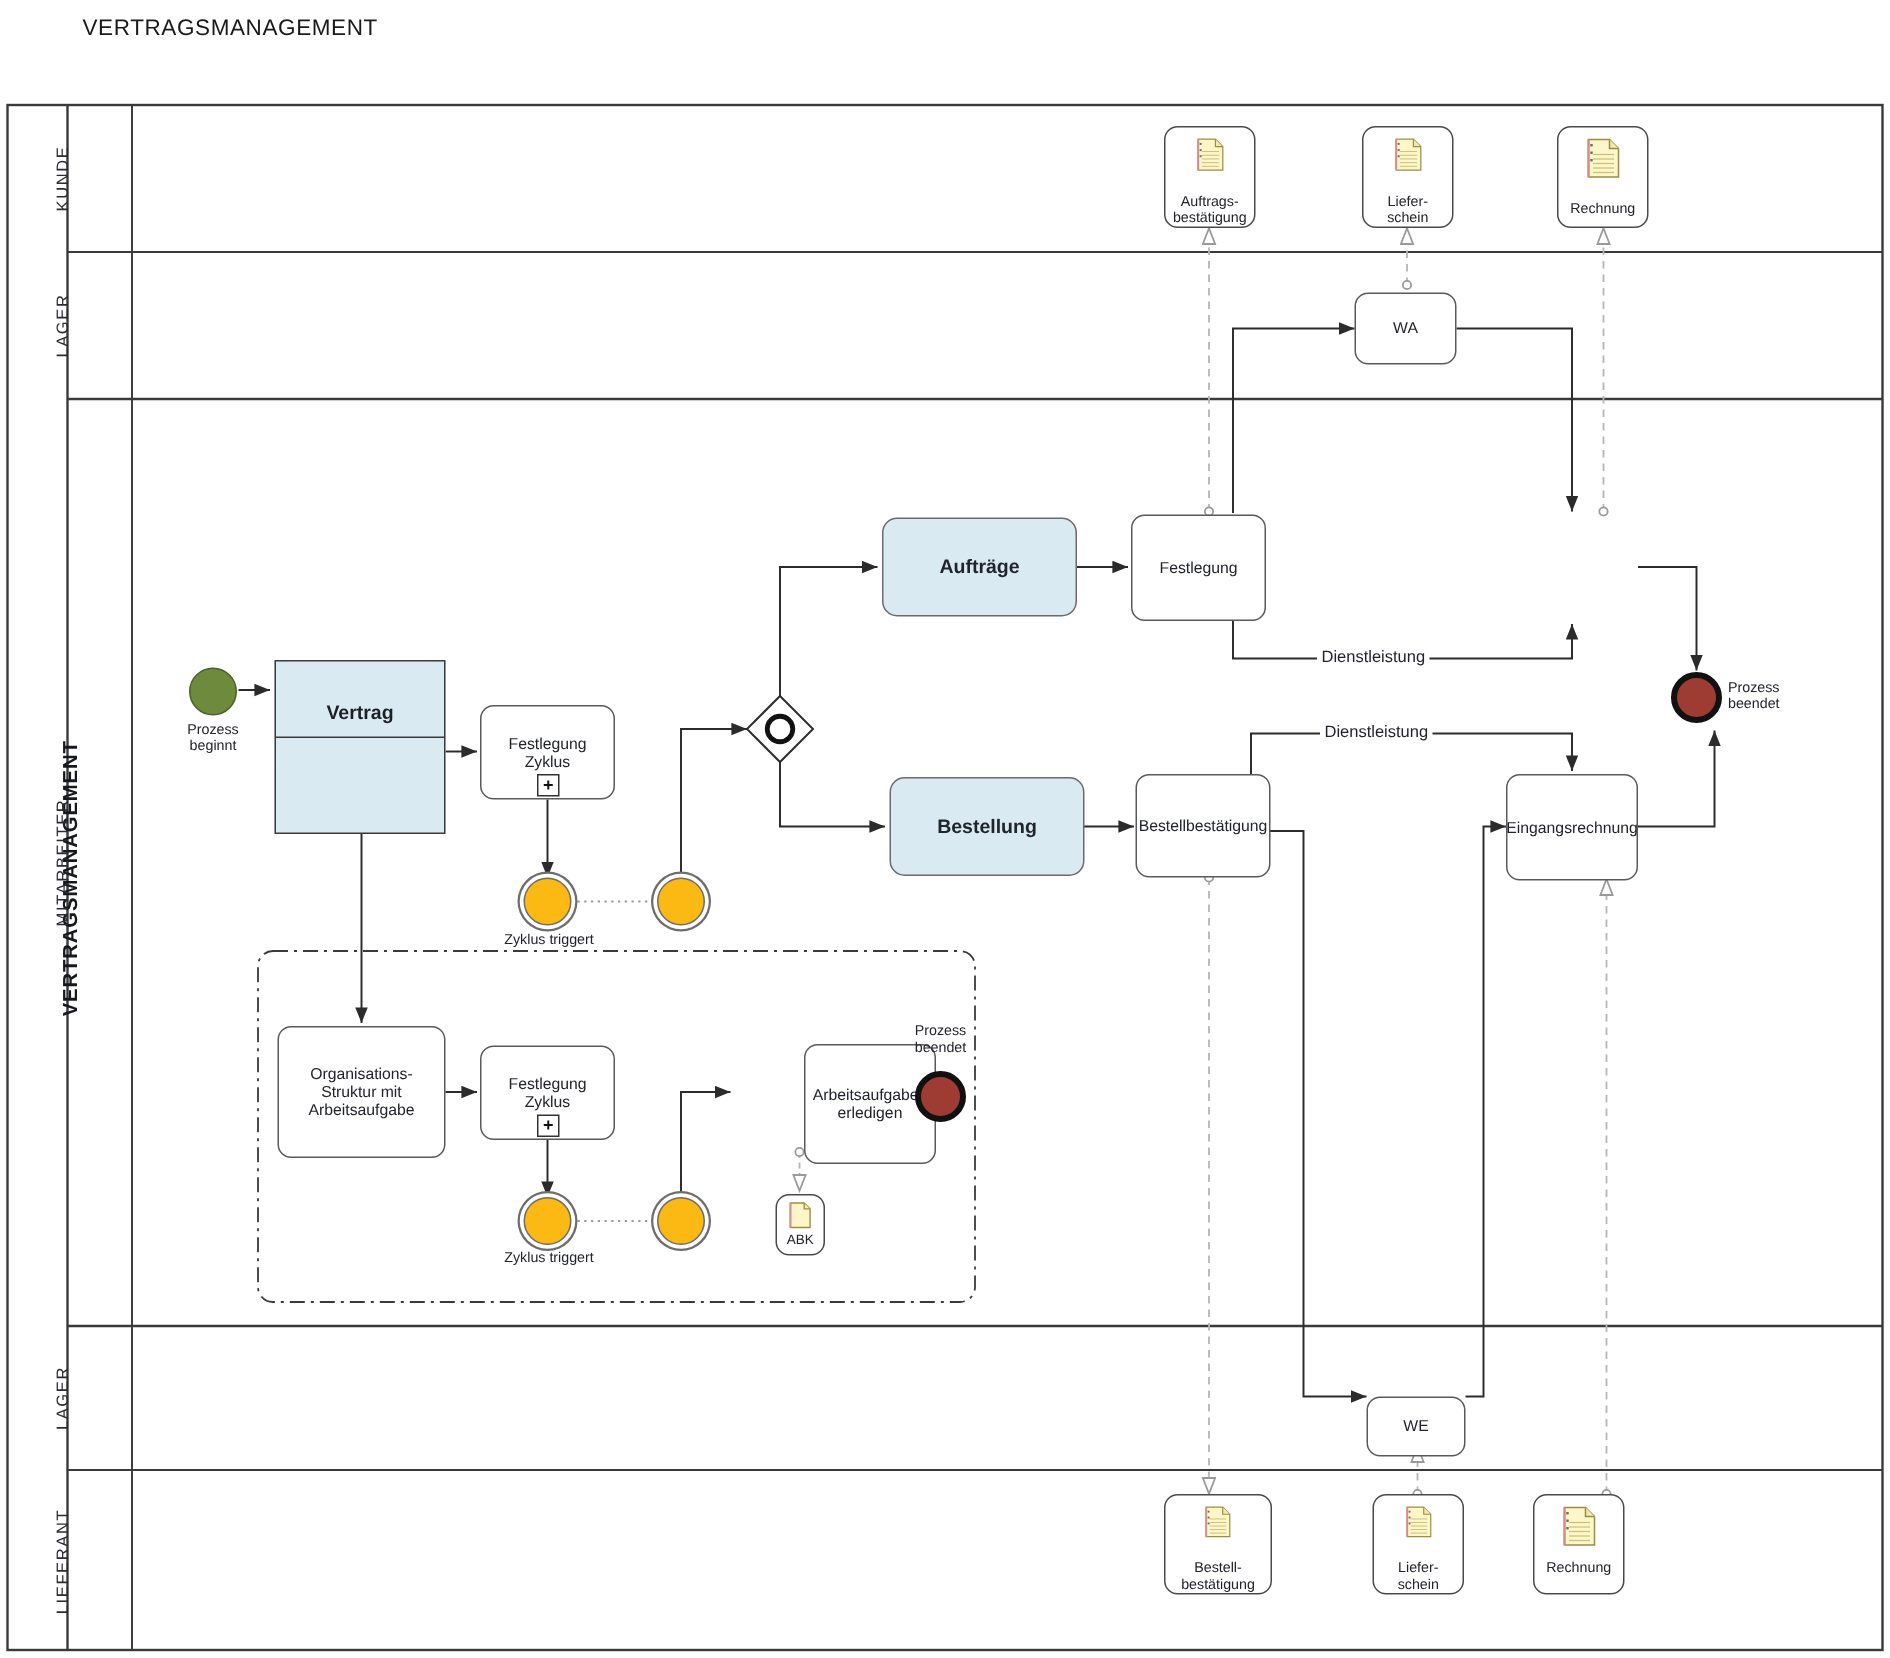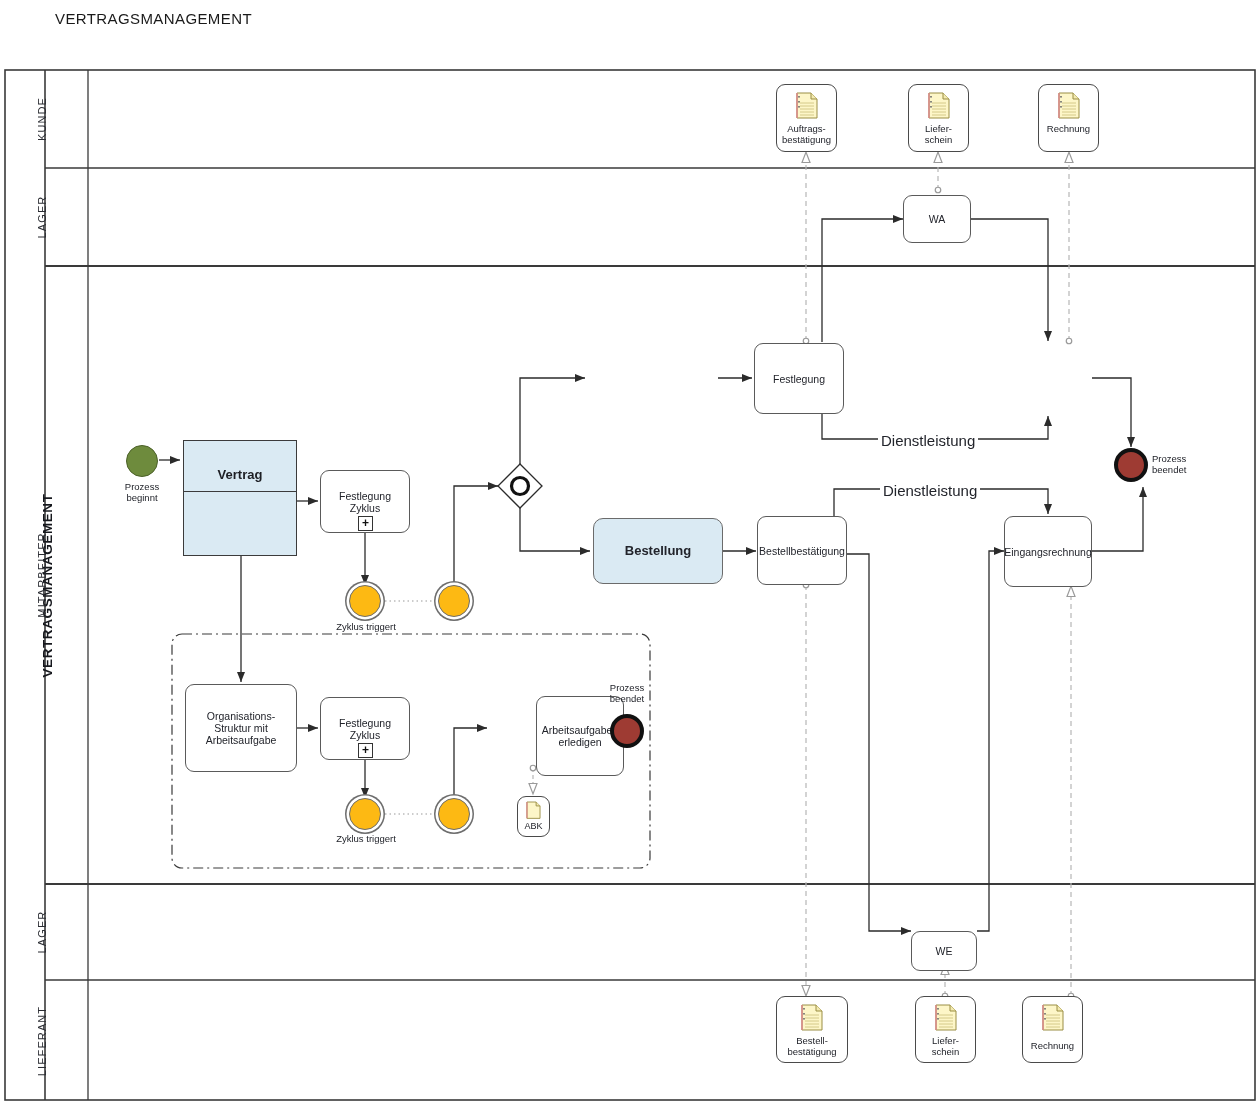--- a/index.html
+++ b/index.html
@@ -20,27 +20,27 @@
   
   .ev{border-radius:50%;}
   .ev.start{background:#6e8b3d;border:1.4px solid #4c6129;}
   .ev.end{background:#9e3b33;border:4.5px solid #111;}
   .ev.timer{background:#fdb913;border:1.6px solid #6d6d6d;box-shadow:0 0 0 2.5px #fff,0 0 0 4px #6d6d6d;}
   .lbl{position:absolute;font-size:9.5px;line-height:11px;text-align:center;color:#22242b;}
   
   .docobj{border:1.3px solid #4a4a4a;border-radius:9px;background:#fff;
           display:flex;flex-direction:column;align-items:center;justify-content:flex-start;
           padding-top:7px;}
-  .docobj .cap{font-size:9.5px;line-height:11px;text-align:center;color:#22242b;margin-top:3px;}
+  .docobj .cap{font-size:9.5px;line-height:11px;text-align:center;color:#22242b;margin-top:14px;}
   .docobj.small .cap{font-size:9px;}
   
   .vtext{position:absolute;transform-origin:center center;white-space:nowrap;}
   .pool-title{font-size:13.5px;font-weight:bold;letter-spacing:.6px;color:#16181d;}
   .lane-title{font-size:11px;letter-spacing:1.1px;color:#2a2c32;}
-  .edgelabel{position:absolute;font-size:15px;color:#22242b;background:#fff;padding:0 3px;white-space:nowrap;}
+  .edgelabel{position:absolute;font-size:11px;color:#22242b;background:#fff;padding:0 3px;white-space:nowrap;}
   .plusmark{position:absolute;width:13px;height:13px;border:1.2px solid #333;background:#fff;
             display:flex;align-items:center;justify-content:center;font-size:12px;line-height:11px;
             font-weight:bold;color:#111;}
 </style>
 </head>
 <body>
 
 <div id="stage">
 
   <div id="title">VERTRAGSMANAGEMENT</div>
@@ -234,20 +234,23 @@
     <span>Festlegung Zyklus</span>
   </div>
   <div class="plusmark" style="left:358px;top:516px;">
     <span>+</span>
   </div>
 
   <div class="node ev timer" style="left:349px;top:585px;width:32px;height:32px;"></div>
   <div class="lbl" style="left:327px;top:621px;width:78px;">Zyklus triggert</div>
   <div class="node ev timer" style="left:438px;top:585px;width:32px;height:32px;"></div>
 
+  <div class="node task big" style="left:588px;top:345px;width:130px;height:66px;">
+    <span>Aufträge</span>
+  </div>
   <div class="node task" style="left:754px;top:343px;width:90px;height:71px;">
     <span>Festlegung</span>
   </div>
 
   <div class="node task big" style="left:593px;top:518px;width:130px;height:66px;">
     <span>Bestellung</span>
   </div>
   <div class="node task" style="left:757px;top:516px;width:90px;height:69px;">
     <span>Bestellbestätigung</span>
   </div>

